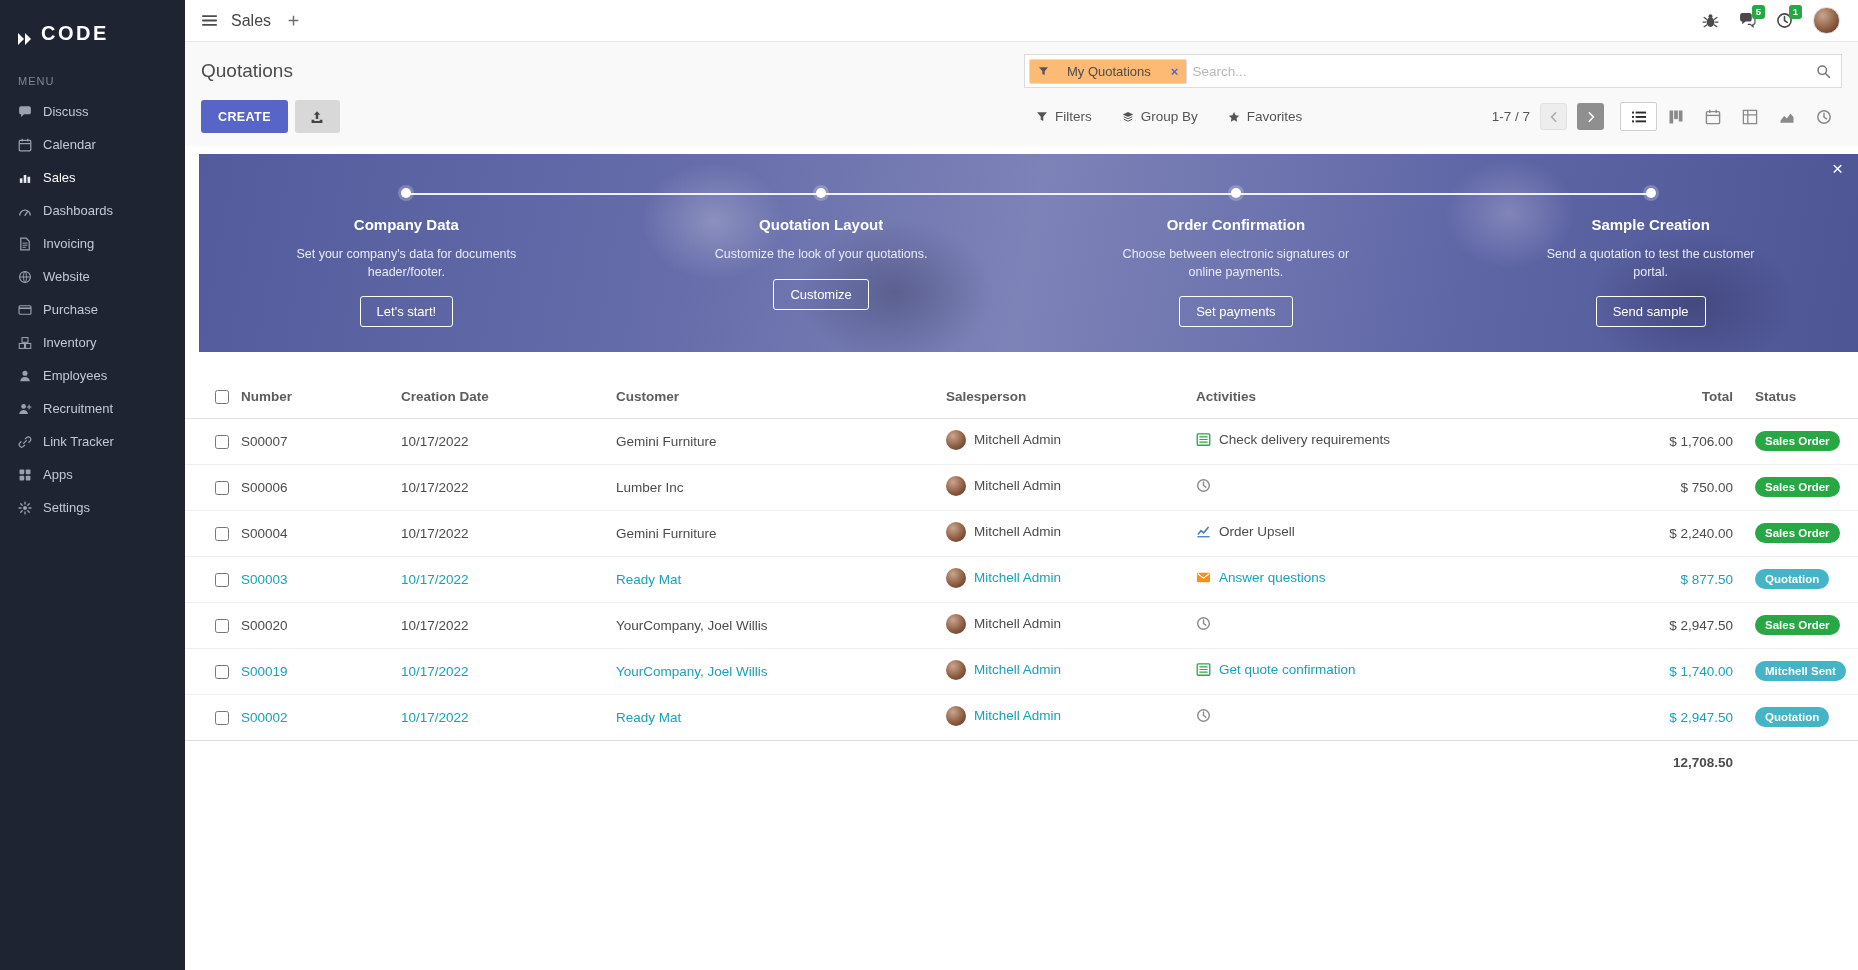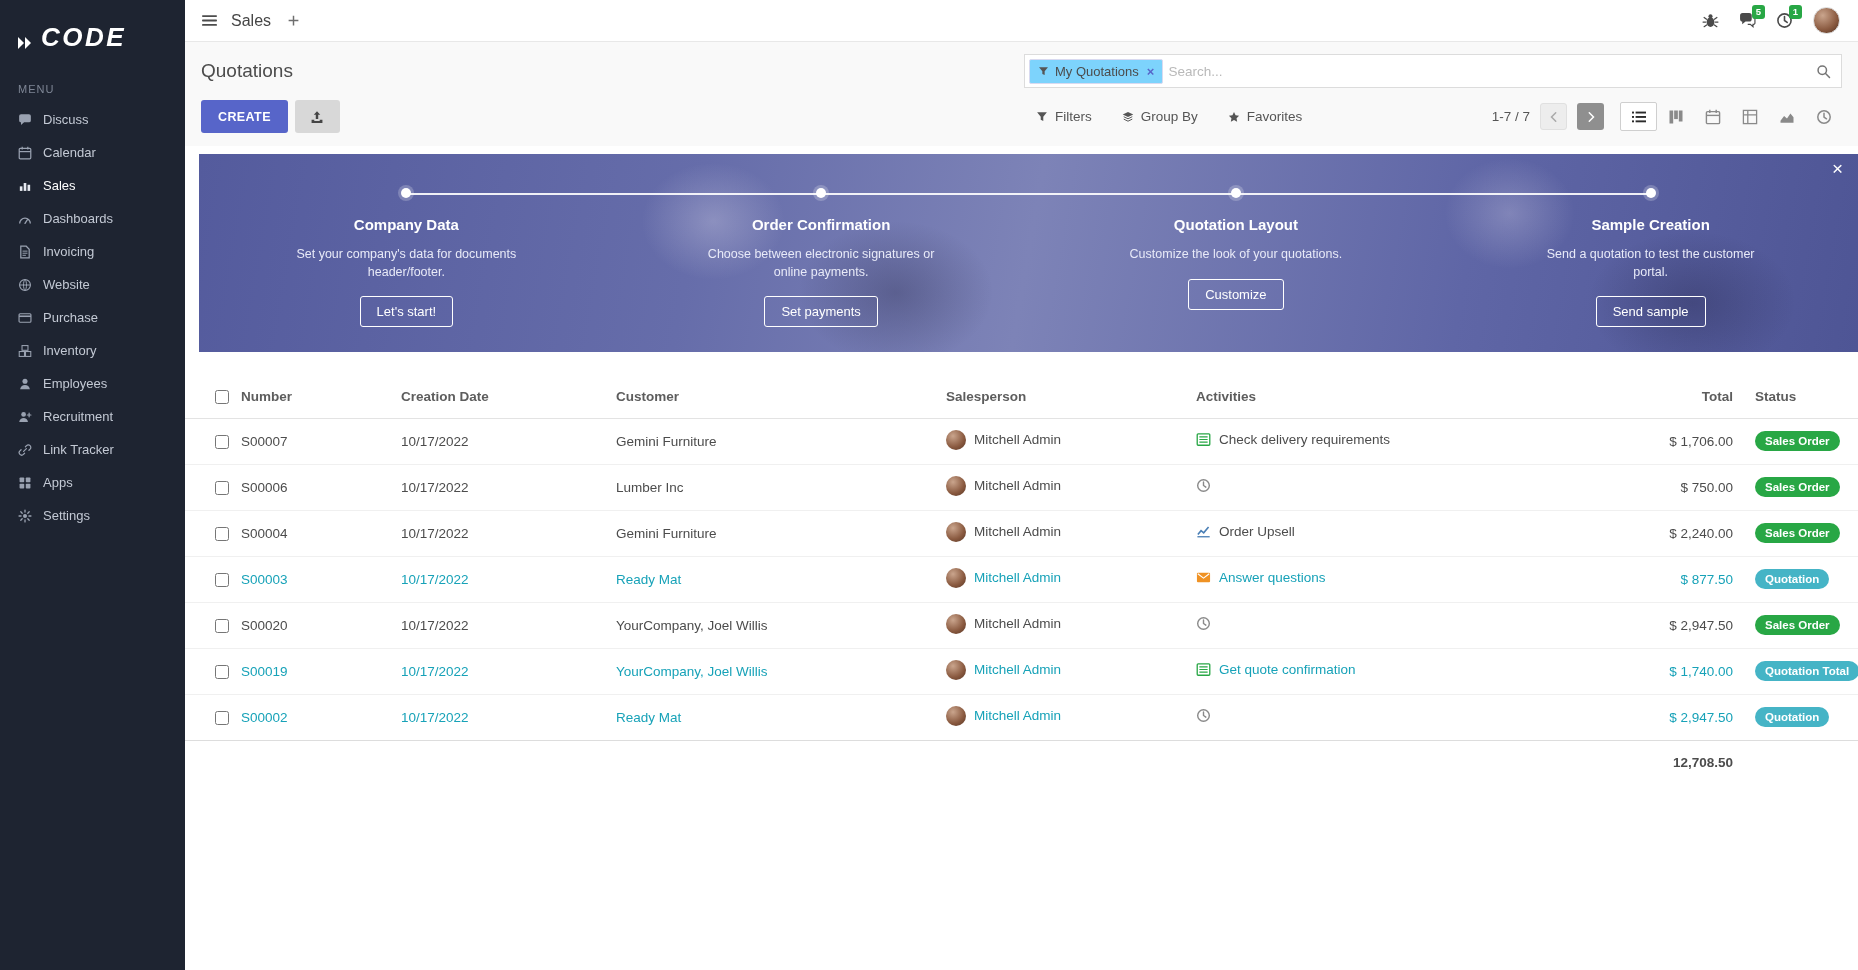--- a/index.html
+++ b/index.html
@@ -6,21 +6,21 @@
   html, body { margin:0; padding:0; width:1858px; height:970px; overflow:hidden;
     font-family:"Liberation Sans", sans-serif; background:#fff; }
   [data-interactable="true"] { cursor:pointer; }
 
   .app { display:flex; width:1858px; height:970px; }
 
   
   .sidebar { width:185px; flex:none; background:#1e2431; color:#c9ced8; }
   .logo { display:flex; align-items:center; gap:9px; padding:22px 16px 20px 16px; color:#fff; }
   .logo .icon svg { width:26px; height:26px; display:block; }
-  .logo-text { font-size:26px; font-weight:700; letter-spacing:2.5px;font-style:italic; }
+  .logo-text { font-size:20px; font-weight:700; letter-spacing:2.5px; }
   .menu-label { font-size:11px; color:#7e8695; letter-spacing:1px; padding:10px 18px 8px 18px; }
   .menu-item { display:flex; align-items:center; gap:11px; height:33px; padding:0 18px; font-size:13px; color:#c3c9d4; }
   .menu-item .icon { color:#9aa2b1; font-size:14px; }
   .menu-item.active { color:#ffffff; }
   .menu-item.active .icon { color:#e8ebf2; }
 
   
   .icon { display:inline-flex; width:1em; height:1em; line-height:1; flex:none; }
   .icon svg { width:1em; height:1em; display:block; }
 
@@ -39,21 +39,21 @@
     font-size:9.5px; font-weight:700; line-height:1; padding:2px 4px; border-radius:3px; }
   .avatar-lg { width:27px; height:27px; border-radius:50%;
     background:radial-gradient(circle at 35% 30%, #caa58d, #8a5a40 60%, #4e3020); border:1px solid #d9d9d9; }
 
   
   .control-panel { background:#f9f9f9; padding:12px 16px 13px 16px; flex:none; }
   .cp-row1 { display:flex; align-items:center; }
   .cp-title { font-size:19px; font-weight:400; color:#4c4c4c; margin:0; }
   .searchbar { margin-left:auto; width:818px; height:34px; background:#fff; border:1px solid #dcdcdc;
     display:flex; align-items:center; padding:0 10px 0 4px; }
-  .chip { display:inline-flex; align-items:center; gap:6px; background:#7dd3fc; border:1px solid #d9daf0;
+  .chip { display:inline-flex; align-items:center; gap:18px; background:#fdba74; border:1px solid #d9daf0;
     border-radius:2px; padding:4px 8px; font-size:13px; color:#4c4c4c; white-space:nowrap; }
   .chip .icon { font-size:11px; color:#555; }
   .chip-x { color:#5765c9; font-weight:700; font-size:13px; margin-left:2px; }
   .search-input { flex:1; border:none; outline:none; background:transparent; font-size:13.5px; color:#333;
     padding:0 5px; font-family:"Liberation Sans", sans-serif; }
   .search-input::placeholder { color:#b9b9b9; }
   .search-ic { font-size:15px; color:#757575; }
 
   .cp-row2 { display:flex; align-items:center; margin-top:12px; }
   .btn-primary { background:#5765c9; color:#fff; border:none; border-radius:3px; height:33px;
@@ -443,22 +443,22 @@
         </div>
       </div>
     </div>
 
     <div class="content" data-interactable="false">
 
       <div class="banner" data-interactable="false">
         <div class="steps-line" data-interactable="false"></div>
         <div class="banner-steps" data-interactable="false">
             <div class="step" data-interactable="false"><span class="step-dot" data-interactable="false"></span><div class="step-title" data-interactable="false">Company Data</div><div class="step-desc" data-interactable="false">Set your company's data for documents header/footer.</div><button class="step-btn" data-interactable="true">Let's start!</button></div>
+            <div class="step" data-interactable="false"><span class="step-dot" data-interactable="false"></span><div class="step-title" data-interactable="false">Quotation Layout</div><div class="step-desc" data-interactable="false">Customize the look of your quotations.</div><button class="step-btn" data-interactable="true">Customize</button></div>
             <div class="step" data-interactable="false"><span class="step-dot" data-interactable="false"></span><div class="step-title" data-interactable="false">Order Confirmation</div><div class="step-desc" data-interactable="false">Choose between electronic signatures or online payments.</div><button class="step-btn" data-interactable="true">Set payments</button></div>
-            <div class="step" data-interactable="false"><span class="step-dot" data-interactable="false"></span><div class="step-title" data-interactable="false">Quotation Layout</div><div class="step-desc" data-interactable="false">Customize the look of your quotations.</div><button class="step-btn" data-interactable="true">Customize</button></div>
             <div class="step" data-interactable="false"><span class="step-dot" data-interactable="false"></span><div class="step-title" data-interactable="false">Sample Creation</div><div class="step-desc" data-interactable="false">Send a quotation to test the customer portal.</div><button class="step-btn" data-interactable="true">Send sample</button></div>
           </div>
         <span class="banner-close" data-interactable="true">×</span>
       </div>
 
       <div class="table-wrap" data-interactable="false">
         <table data-interactable="false">
           <colgroup>
             <col style="width:52px">
               <col style="width:160px">
@@ -597,21 +597,21 @@
                 <td data-interactable="true"><span class="activity">
                     <span class="icon act-green" data-interactable="false">
                       <svg viewBox="0 0 16 16" fill="currentColor" aria-hidden="true">
                         <rect x="1.3" y="1.9" width="13.4" height="12.2" rx="1" fill="none" stroke="currentColor" stroke-width="1.4"></rect>
                         <path d="M3.6 5.2h8.8M3.6 8h8.8M3.6 10.8h8.8" stroke="currentColor" stroke-width="1.2"></path>
                       </svg>
                     </span>
                     <span data-interactable="false">Get quote confirmation</span>
                   </span></td>
                 <td class="col-total" data-interactable="false">$ 1,740.00</td>
-                <td class="col-status" data-interactable="false"><span class="badge-status badge-teal" data-interactable="false">Quotation Total</span></td>
+                <td class="col-status" data-interactable="false"><span class="badge-status badge-teal" data-interactable="false">Mitchell Sent</span></td>
               </tr>
               <tr class="highlight" data-interactable="true">
                 <td class="cell-check" data-interactable="false"><input type="checkbox" data-interactable="true" style=""></td>
                 <td class="col-number" data-interactable="false">S00002</td>
                 <td data-interactable="false">10/17/2022</td>
                 <td data-interactable="false">Ready Mat</td>
                 <td data-interactable="false"><span class="salesperson">
                     <span class="avatar-sm" data-interactable="false"></span>
                     <span data-interactable="false">Mitchell Admin</span>
                   </span></td>

